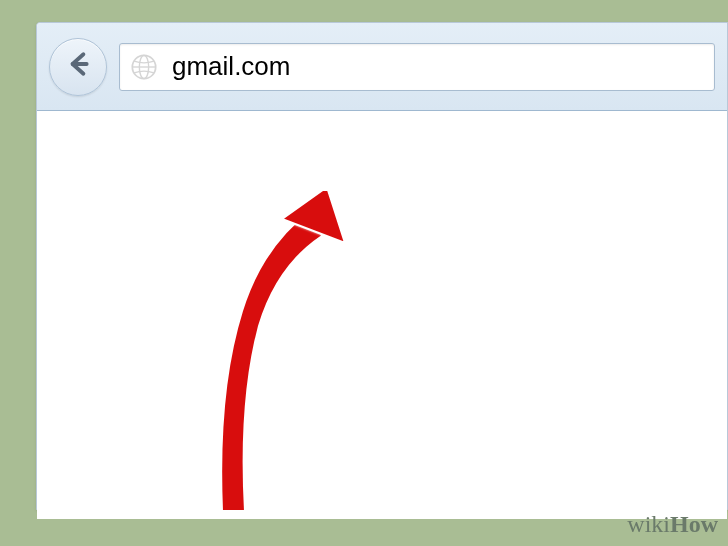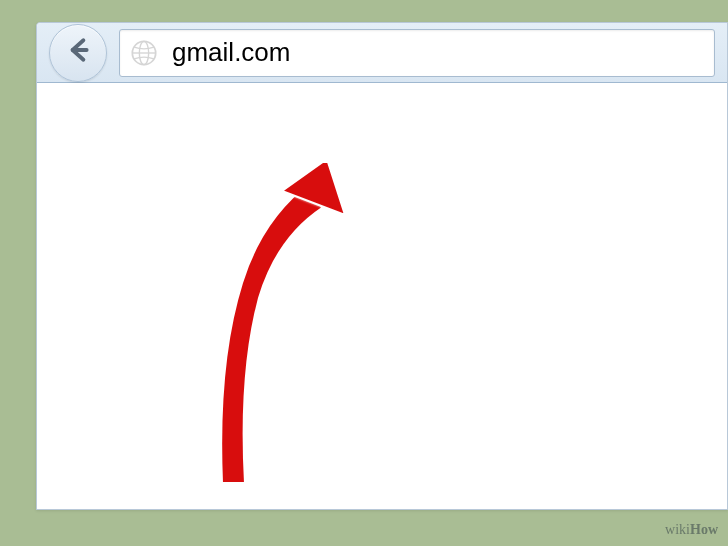--- a/index.html
+++ b/index.html
@@ -20,21 +20,21 @@
       left: 36px;
       top: 22px;
       right: 0;
       bottom: 36px;
       background: #ffffff;
       border: 1px solid #b8c8d8;
       border-radius: 4px 0 0 0;
       box-shadow: 0 1px 3px rgba(0,0,0,0.1);
     }
     .toolbar {
-      height: 60px;
+      height: 88px;
       background: linear-gradient(to bottom, #e4eef7 0%, #d9e6f2 100%);
       border-bottom: 1px solid #9fb8d0;
       display: flex;
       align-items: center;
       padding: 0 12px;
       border-radius: 4px 0 0 0;
     }
     .back-button {
       width: 58px;
       height: 58px;
@@ -90,21 +90,21 @@
       top: 80px;
       width: 200px;
       height: 330px;
       pointer-events: none;
     }
     .watermark {
       position: absolute;
       right: 10px;
       bottom: 8px;
       color: #6a7a6a;
-      font-size: 14px;
+      font-size: 24px;
       font-family: Georgia, serif;
     }
     .watermark .wiki {
       font-weight: normal;
     }
     .watermark .how {
       font-weight: bold;
     }
   </style>
 </head>

